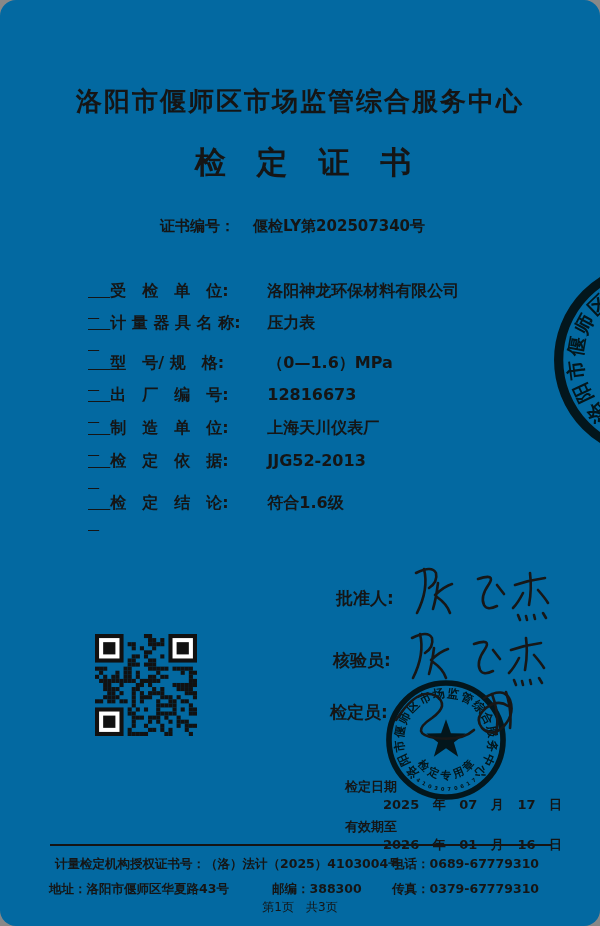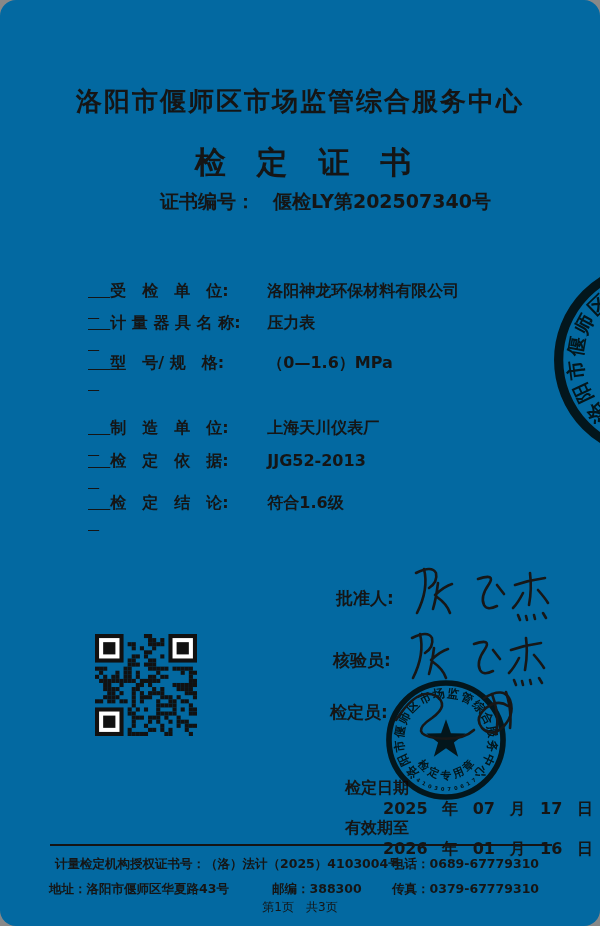--- a/index.html
+++ b/index.html
@@ -6,30 +6,30 @@
   .page{
     position:relative;width:600px;height:926px;margin:0 auto;
     background:#0369a1;overflow:hidden;
     font-family:"DejaVu Sans",sans-serif;
     color:#151515;font-weight:700;border-radius:16px;
   }
   .org-title{position:absolute;top:84px;left:0;width:100%;text-align:center;
     font-size:26px;letter-spacing:2px;}
   .doc-title{position:absolute;top:142px;left:0;width:100%;text-align:center;
     font-size:31px;letter-spacing:10px;padding-left:16px;box-sizing:border-box;}
-  .certno{position:absolute;top:189px;left:160px;font-size:19px;}
+  .certno{position:absolute;top:217px;left:160px;font-size:15px;}
   .certno .lbl{margin-right:18px;}
   .frow{position:absolute;left:88px;font-size:16px;white-space:pre;text-decoration:underline;}
   .flabel{display:inline-block;width:152px;white-space:pre;}
   .fvalue{display:inline-block;padding-left:5px;}
   .sigrow{position:absolute;font-size:17px;}
   .sig-svg{position:absolute;z-index:6;}
   .sig-svg path{stroke:#171717;stroke-width:2.6;fill:none;
     stroke-linecap:round;stroke-linejoin:round;}
-  .daterow{position:absolute;font-size:16px;}
+  .daterow{position:absolute;font-size:13px;}
   .daterow .dlabel{display:inline-block;width:72px;}
   .daterow .dvalue{display:inline-block;margin-left:38px;word-spacing:9px;}
   .divider{position:absolute;left:50px;top:844px;width:502px;height:0;
     border-top:2.5px solid #151515;}
   .fline{position:absolute;font-size:12.5px;white-space:nowrap;}
   .pagenum{position:absolute;top:899px;left:0;width:100%;text-align:center;
     font-size:12px;font-weight:400;}
   .stamp{position:absolute;mix-blend-mode:multiply;opacity:.94;z-index:5;}
   .stamp text{font-family:"DejaVu Sans",sans-serif;}
   .qr{position:absolute;left:95px;top:634px;z-index:2;}
@@ -47,20 +47,23 @@
   </div>
 
   <div class="frow" style="top:262px">
     <span class="flabel">受　检　单　位:</span><span class="fvalue">洛阳神龙环保材料有限公司</span>
   </div>
   <div class="frow" style="top:294px">
     <span class="flabel">计 量 器 具 名 称:</span><span class="fvalue">压力表</span>
   </div>
   <div class="frow" style="top:334px">
     <span class="flabel">型　号/ 规　格:</span><span class="fvalue">（0—1.6）MPa</span>
+  </div>
+  <div class="frow" style="top:366px">
+    <span class="flabel">出　厂　编　号:</span><span class="fvalue">12816673</span>
   </div>
   <div class="frow" style="top:399px">
     <span class="flabel">制　造　单　位:</span><span class="fvalue">上海天川仪表厂</span>
   </div>
   <div class="frow" style="top:432px">
     <span class="flabel">检　定　依　据:</span><span class="fvalue">JJG52-2013</span>
   </div>
   <div class="frow" style="top:474px">
     <span class="flabel">检　定　结　论:</span><span class="fvalue">符合1.6级</span>
   </div>

